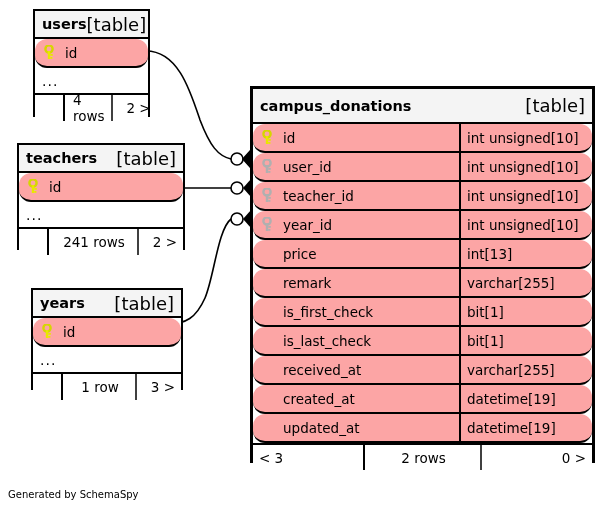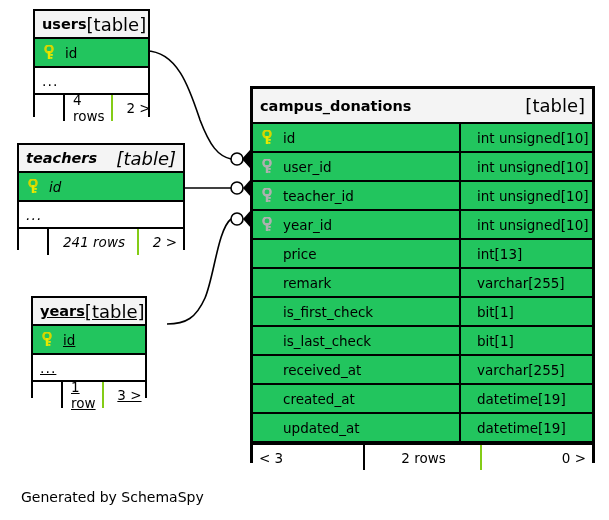--- a/index.html
+++ b/index.html
@@ -62,38 +62,39 @@
   .tbl-tag {
     font-size: 18px;
   }
 
   .tbl-row {
     display: flex;
     align-items: stretch;
     border-bottom: 2px solid #000000;
     box-sizing: border-box;
     height: 29px;
-    background: #22c55e;
+    background: #fca5a5;
+    border-radius: 12px;
   }
   .tbl-row:last-child { border-bottom: none; }
 
   .col-name {
     display: flex;
     align-items: center;
     flex: 1 1 auto;
     padding-left: 9px;
     font-size: 13.5px;
     box-sizing: border-box;
     overflow: hidden;
     white-space: nowrap;
   }
   .col-type {
     display: flex;
     align-items: center;
-    padding-left: 16px;
+    padding-left: 6px;
     font-size: 13.5px;
     box-sizing: border-box;
     border-left: 2px solid #000000;
     width: 133px;
     flex: 0 0 133px;
     white-space: nowrap;
   }
 
   .key-icon {
     display: inline-block;
@@ -130,38 +131,38 @@
   }
   .main .tbl-footer { height: 27px; border-top: 2px solid #000; }
   .foot-cell {
     display: flex;
     align-items: center;
     font-size: 13.5px;
     box-sizing: border-box;
     padding: 0 6px;
   }
   .foot-left  { justify-content: flex-start; }
-  .foot-mid   { justify-content: center; border-left: 2px solid #000000; border-right: 2px solid #84cc16; padding-left: 8px; }
+  .foot-mid   { justify-content: center; border-left: 2px solid #000000; border-right: 2px solid #404040; padding-left: 8px; }
   .foot-right { justify-content: flex-end; }
 
   
   .small .foot-left  { flex: 0 0 28px; }
   .small .foot-mid   { flex: 1 1 auto; }
   .small .foot-right { flex: 0 0 44px; }
 
   
   .main .foot-left  { flex: 0 0 110px; }
   .main .foot-mid   { flex: 1 1 auto; }
   .main .foot-right { flex: 0 0 110px; }
 
   .credit {
     position: absolute;
-    left: 21px;
+    left: 8px;
     top: 489px;
-    font-size: 14px;
+    font-size: 10px;
     color: #000000;
   }
 </style>
 </head>
 <body>
 
 <div id="diagram">
 
   <svg class="edges" viewBox="0 0 609 520">
 
@@ -200,21 +201,21 @@
       </span>
     </div>
     <div class="ellipsis-row">...</div>
     <div class="tbl-footer">
       <span class="foot-cell foot-left"></span>
       <span class="foot-cell foot-mid">4 rows</span>
       <span class="foot-cell foot-right">2 &gt;</span>
     </div>
   </div>
 
-  <div class="table-box small" style="left:17px; top:143px; width:168px; height:107px;font-style:italic;">
+  <div class="table-box small" style="left:17px; top:143px; width:168px; height:107px;">
     <div class="tbl-header">
       <span class="tbl-name">teachers</span>
       <span class="tbl-tag">[table]</span>
     </div>
     <div class="tbl-row">
       <span class="col-name">
         <span class="key-icon">
           <svg width="13" height="16" viewBox="0 0 13 16">
             <circle cx="5" cy="4" r="3.6" fill="none" stroke="#d6d600" stroke-width="2.4"></circle>
             <rect x="3.8" y="6" width="2.4" height="8" fill="#e8e800"></rect>
@@ -226,21 +227,21 @@
       </span>
     </div>
     <div class="ellipsis-row">...</div>
     <div class="tbl-footer">
       <span class="foot-cell foot-left"></span>
       <span class="foot-cell foot-mid">241 rows</span>
       <span class="foot-cell foot-right">2 &gt;</span>
     </div>
   </div>
 
-  <div class="table-box small" style="left:31px; top:296px; width:116px; height:102px;text-decoration:underline;">
+  <div class="table-box small" style="left:31px; top:288px; width:152px; height:102px;">
     <div class="tbl-header">
       <span class="tbl-name">years</span>
       <span class="tbl-tag">[table]</span>
     </div>
     <div class="tbl-row">
       <span class="col-name">
         <span class="key-icon">
           <svg width="13" height="16" viewBox="0 0 13 16">
             <circle cx="5" cy="4" r="3.6" fill="none" stroke="#d6d600" stroke-width="2.4"></circle>
             <rect x="3.8" y="6" width="2.4" height="8" fill="#e8e800"></rect>

